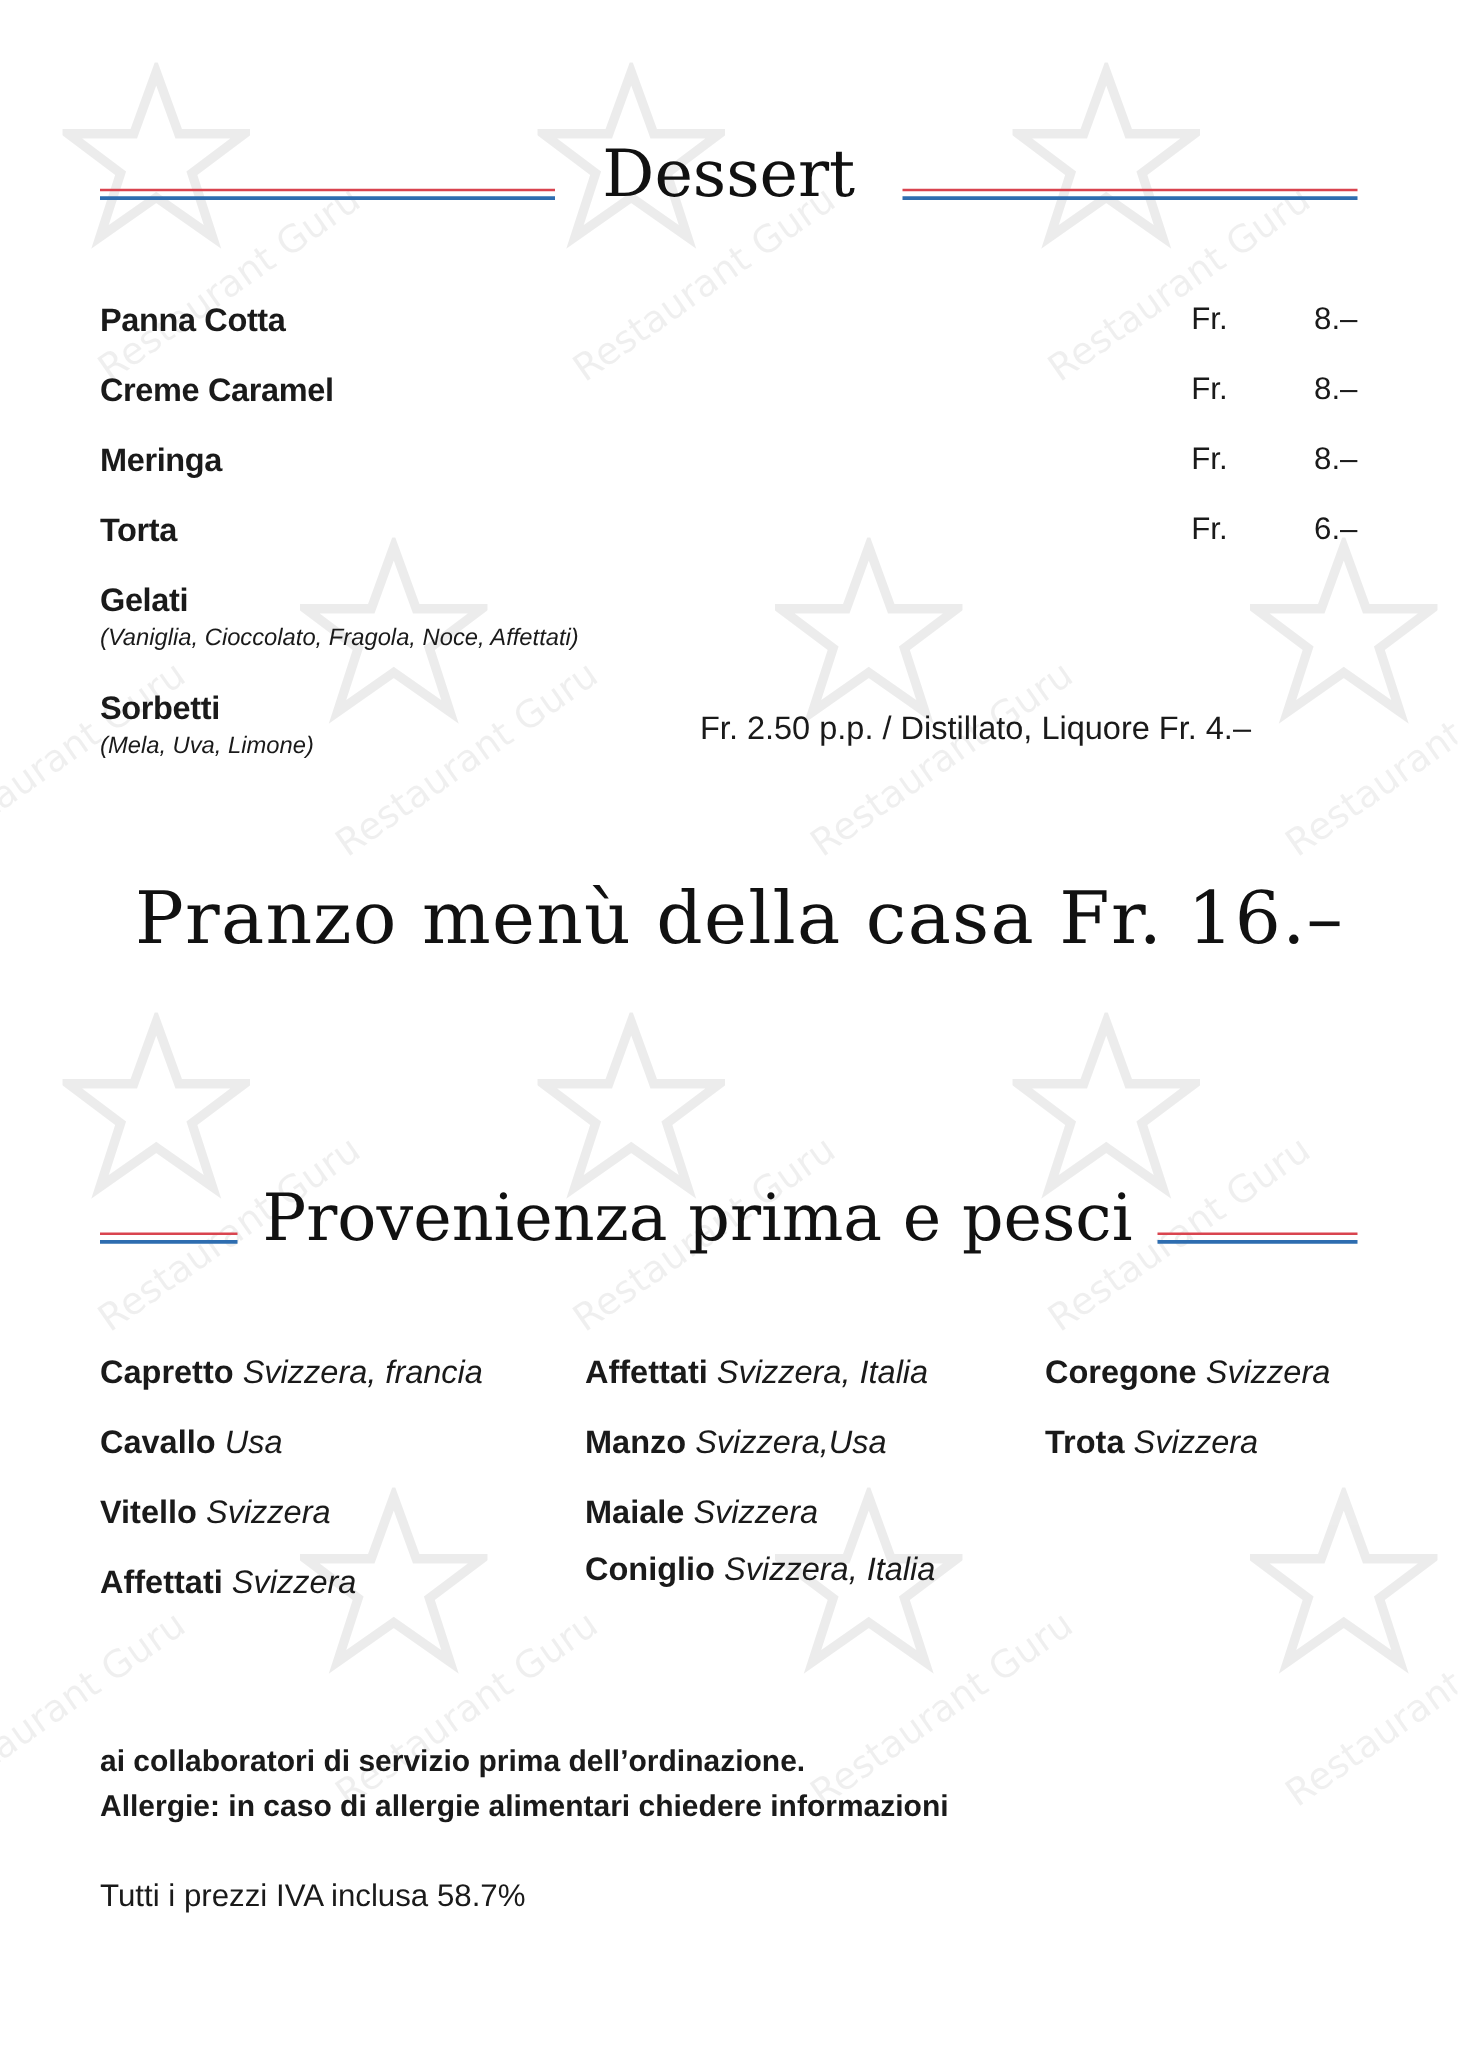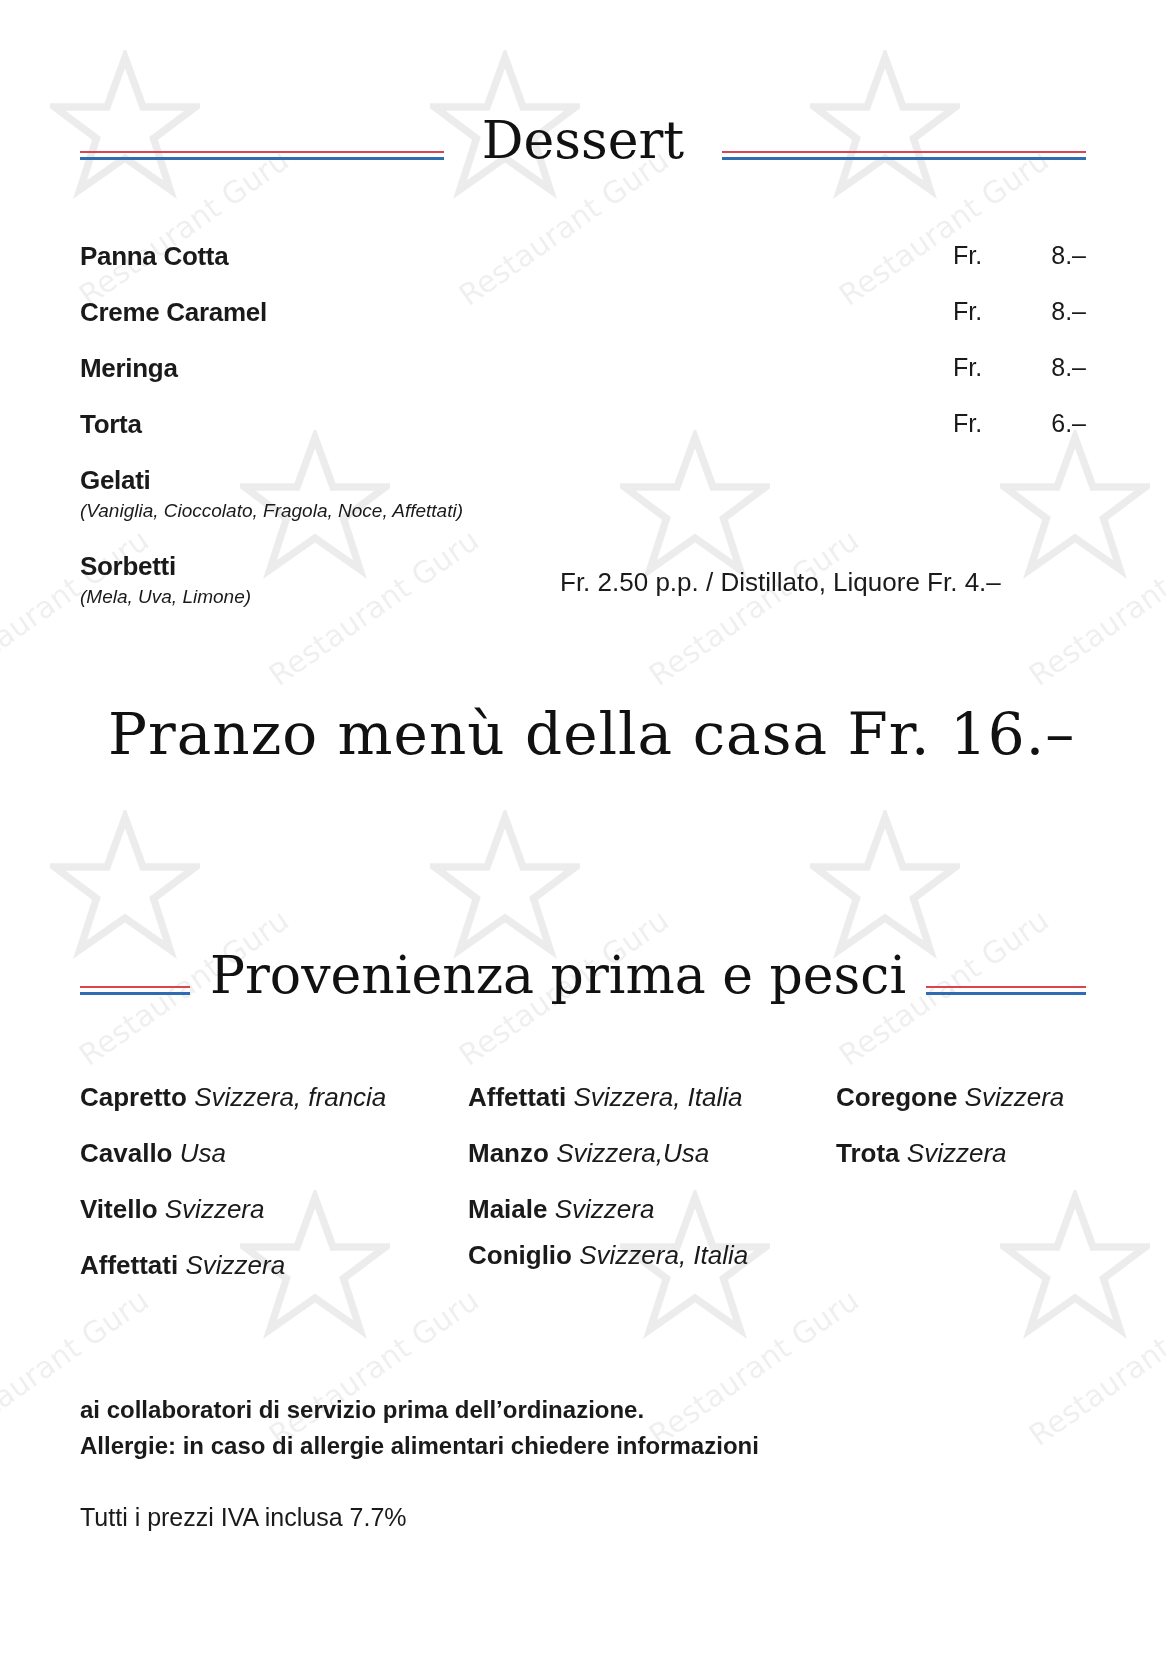--- a/index.html
+++ b/index.html
@@ -146,13 +146,13 @@
   <div class="orig" style="left:468px;top:1240px"><b>Coniglio</b> <i>Svizzera, Italia</i></div>
 
   <div class="orig" style="left:836px;top:1082px"><b>Coregone</b> <i>Svizzera</i></div>
   <div class="orig" style="left:836px;top:1138px"><b>Trota</b> <i>Svizzera</i></div>
 </div>
 
 <div class="allergy">
   <div>ai collaboratori di servizio prima dell’ordinazione.</div>
   <div>Allergie: in caso di allergie alimentari chiedere informazioni</div>
 </div>
-<div class="iva">Tutti i prezzi IVA inclusa 7.7%</div>
+<div class="iva">Tutti i prezzi IVA inclusa 58.7%</div>
 
 </body></html>

